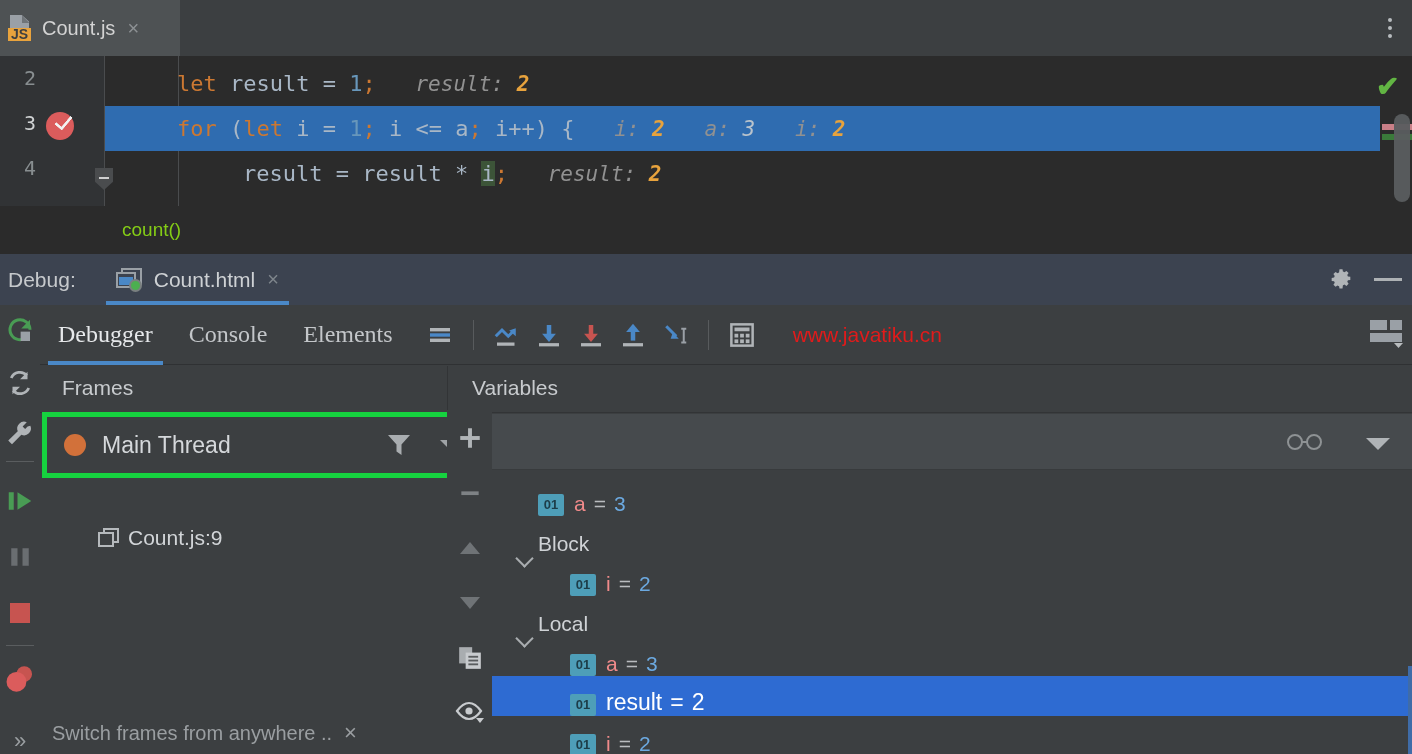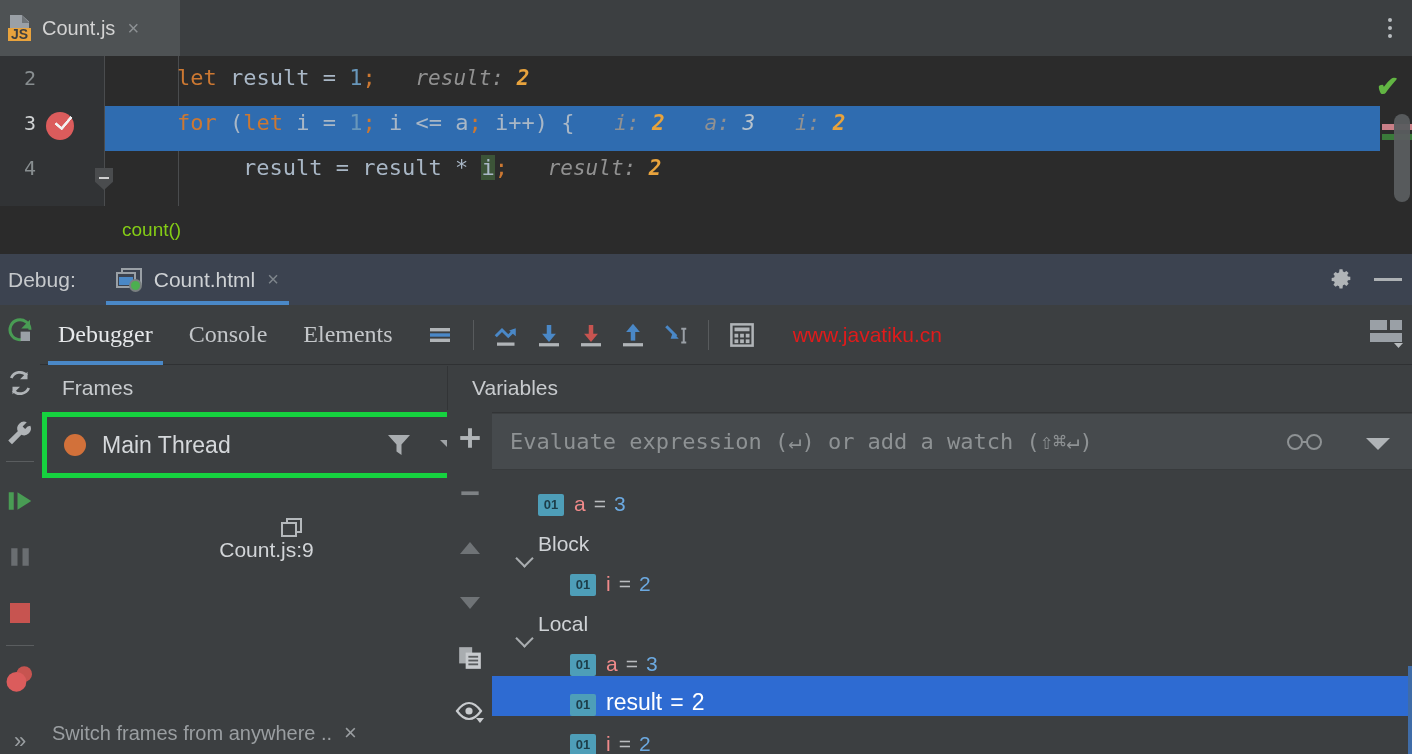--- a/index.html
+++ b/index.html
@@ -86,21 +86,21 @@
   #fold-line {
     position: absolute; left: 104px; top: 0px; width: 1px; height: 150px; background: #4a4c4e;
   }
   #fold-line2 {
     position: absolute; left: 178px; top: 0px; width: 1px; height: 150px; background: #4a4c4e;
   }
 
   .code-line {
     position: absolute; left: 105px; width: 1275px; height: 45px;
     font-family: "DejaVu Sans Mono", monospace; font-size: 22px;
-    white-space: pre; line-height: 33px; color: #a9b7c6;
+    white-space: pre; line-height: 45px; color: #a9b7c6;
   }
   #cl2 { top: 5px; }
   #cl3 { top: 50px; background: #2f6cb0; }
   #cl4 { top: 95px; }
   .kw { color: #cc7832; }
   .num { color: #6897bb; }
   .hint { color: #919191; font-style: italic; font-size: 21px; }
   .hintval { color: #e8a33d; font-style: italic; font-weight: bold; }
   .hintval2 { color: #b9c3cc; font-style: italic; }
   .wr { background: #3c5438; }
@@ -177,21 +177,21 @@
   #thread-highlight {
     position: absolute; left: 2px; top: 46px; width: 440px; height: 66px;
     border: 5px solid #16d23f; pointer-events: none;
   }
   #thread-dot { width: 22px; height: 22px; border-radius: 50%; background: #d2713a; margin-left: 22px; }
   #thread-label { color: #d5d8db; font-size: 23px; margin-left: 16px; }
   #filter-icon { position: absolute; left: 345px; top: 20px; width: 24px; height: 22px; }
   #thread-caret { position: absolute; left: 398px; top: 26px; width: 0; height: 0; border-left: 11px solid transparent; border-right: 11px solid transparent; border-top: 11px solid #9fa3a6; }
   .frame-row { position: absolute; left: 0; width: 445px; height: 40px; display: flex; align-items: center; }
   #frame-row-0 { top: 112px; background: #12314d; }
-  #frame-row-1 { top: 152px; flex-direction: column; }
+  #frame-row-1 { top: 152px; }
   .frame-icon { width: 22px; height: 20px; margin-left: 58px; position: relative; flex: 0 0 auto; }
   .frame-icon .r1 { position: absolute; left: 5px; top: 0; width: 16px; height: 15px; border: 2px solid #b5b9bc; }
   .frame-icon .r2 { position: absolute; left: 0; top: 4px; width: 16px; height: 15px; border: 2px solid #b5b9bc; background: #3c3f41; }
   .frame-label { color: #d2d5d8; font-size: 21px; margin-left: 8px; }
   #switch-frames {
     position: absolute; left: 10px; top: 712px; width: 410px; height: 42px;
     display: flex; align-items: center;
   }
   #switch-frames-text { color: #9a9ea1; font-size: 20px; margin-left: 42px; }
   #switch-frames-close { color: #9a9ea1; font-size: 22px; margin-left: 12px; }
@@ -465,21 +465,20 @@
   <span id="switch-frames-text">Switch frames from anywhere ..</span>
   <span id="switch-frames-close">×</span>
 </div>
 
 <div id="vars-panel">
   <div id="vars-divider"></div>
   <div id="vars-title">Variables</div>
   <div id="vars-header-sep"></div>
 
   <div id="eval-field">
-    <span id="eval-placeholder">Evaluate expression (↵) or add a watch (⇧⌘↵)</span>
     <span id="eval-glasses">
       <svg width="42" height="16" viewBox="0 0 42 16">
           <circle cx="11" cy="8" r="7" fill="none" stroke="#8e9294" stroke-width="2"></circle>
           <circle cx="30" cy="8" r="7" fill="none" stroke="#8e9294" stroke-width="2"></circle>
           <path d="M18 8h5" stroke="#8e9294" stroke-width="2"></path>
         </svg>
     </span>
     <span id="eval-caret"></span>
   </div>
 

